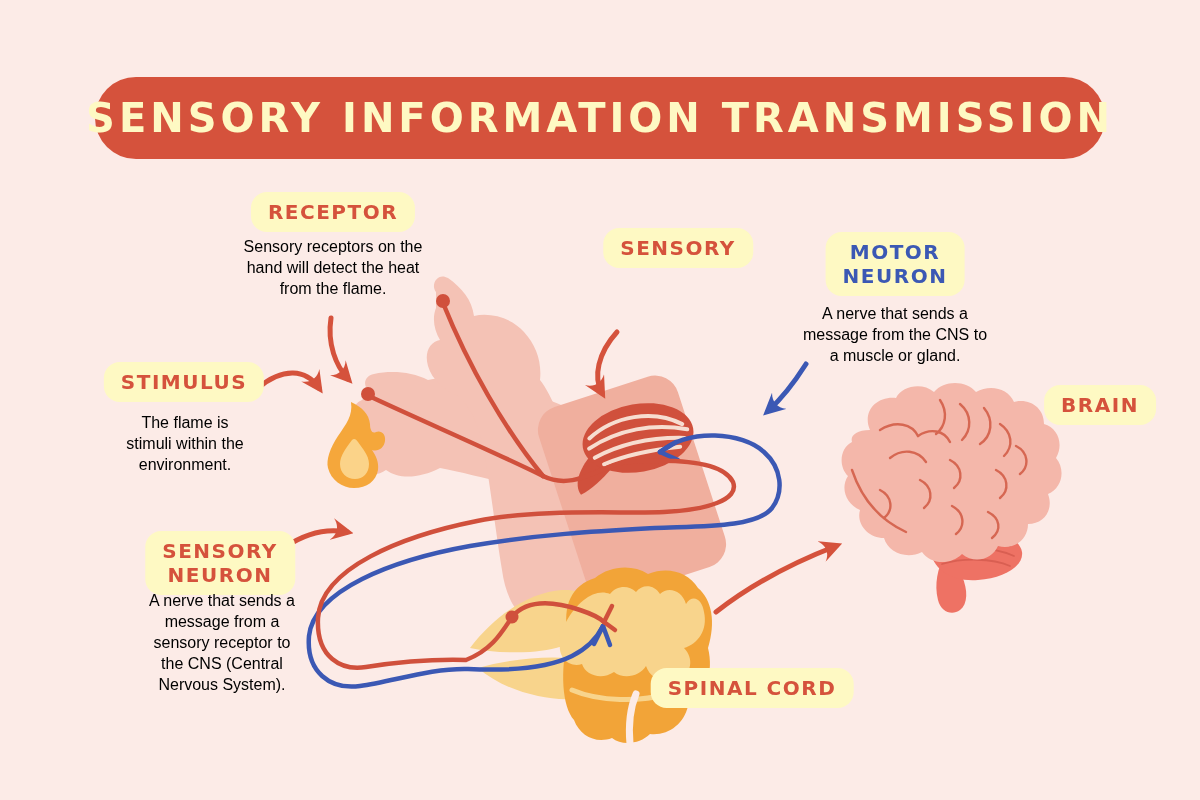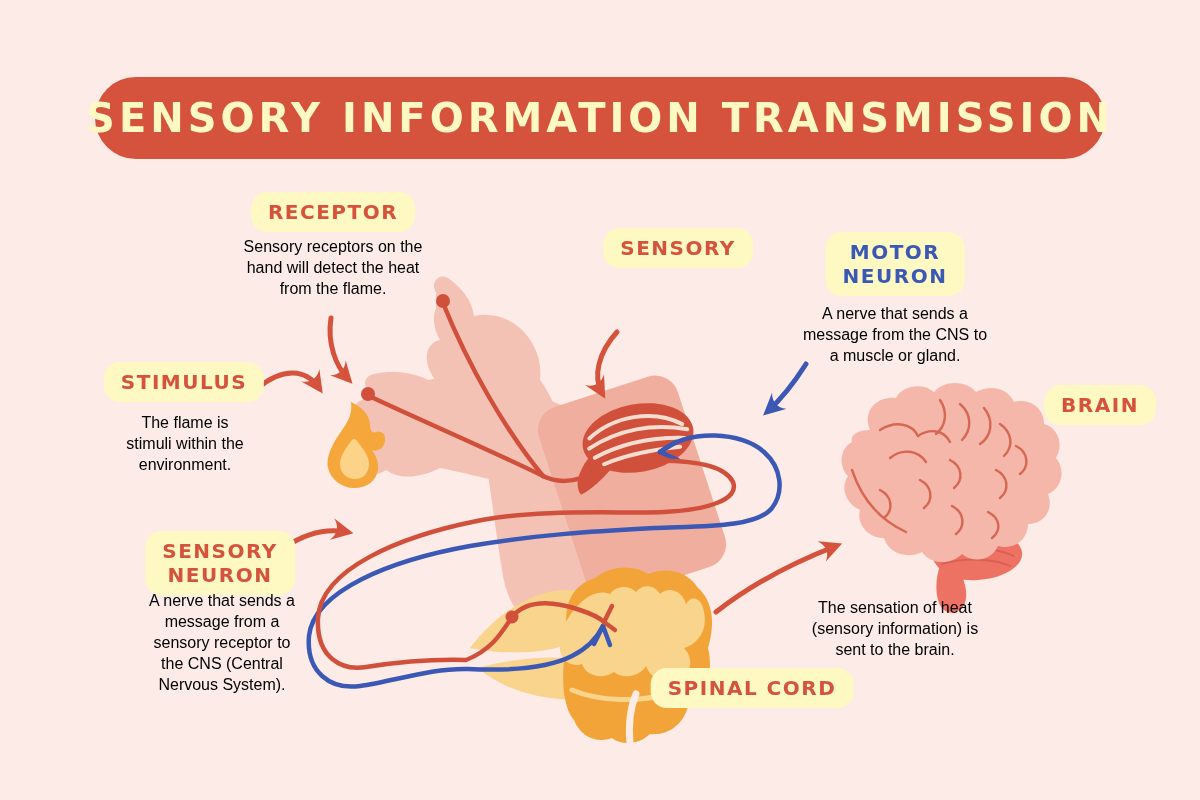--- a/index.html
+++ b/index.html
@@ -205,17 +205,14 @@
 message from the CNS to
 a muscle or gland.</div>
   <div class="desc" style="left:185px; top:412px;">The flame is
 stimuli within the
 environment.</div>
   <div class="desc" style="left:222px; top:590px;">A nerve that sends a
 message from a
 sensory receptor to
 the CNS (Central
 Nervous System).</div>
-  <div class="desc" style="left:895px; top:597px;">The sensation of heat
-(sensory information) is
-sent to the brain.</div>
 
 </div>
 
 </body></html>

